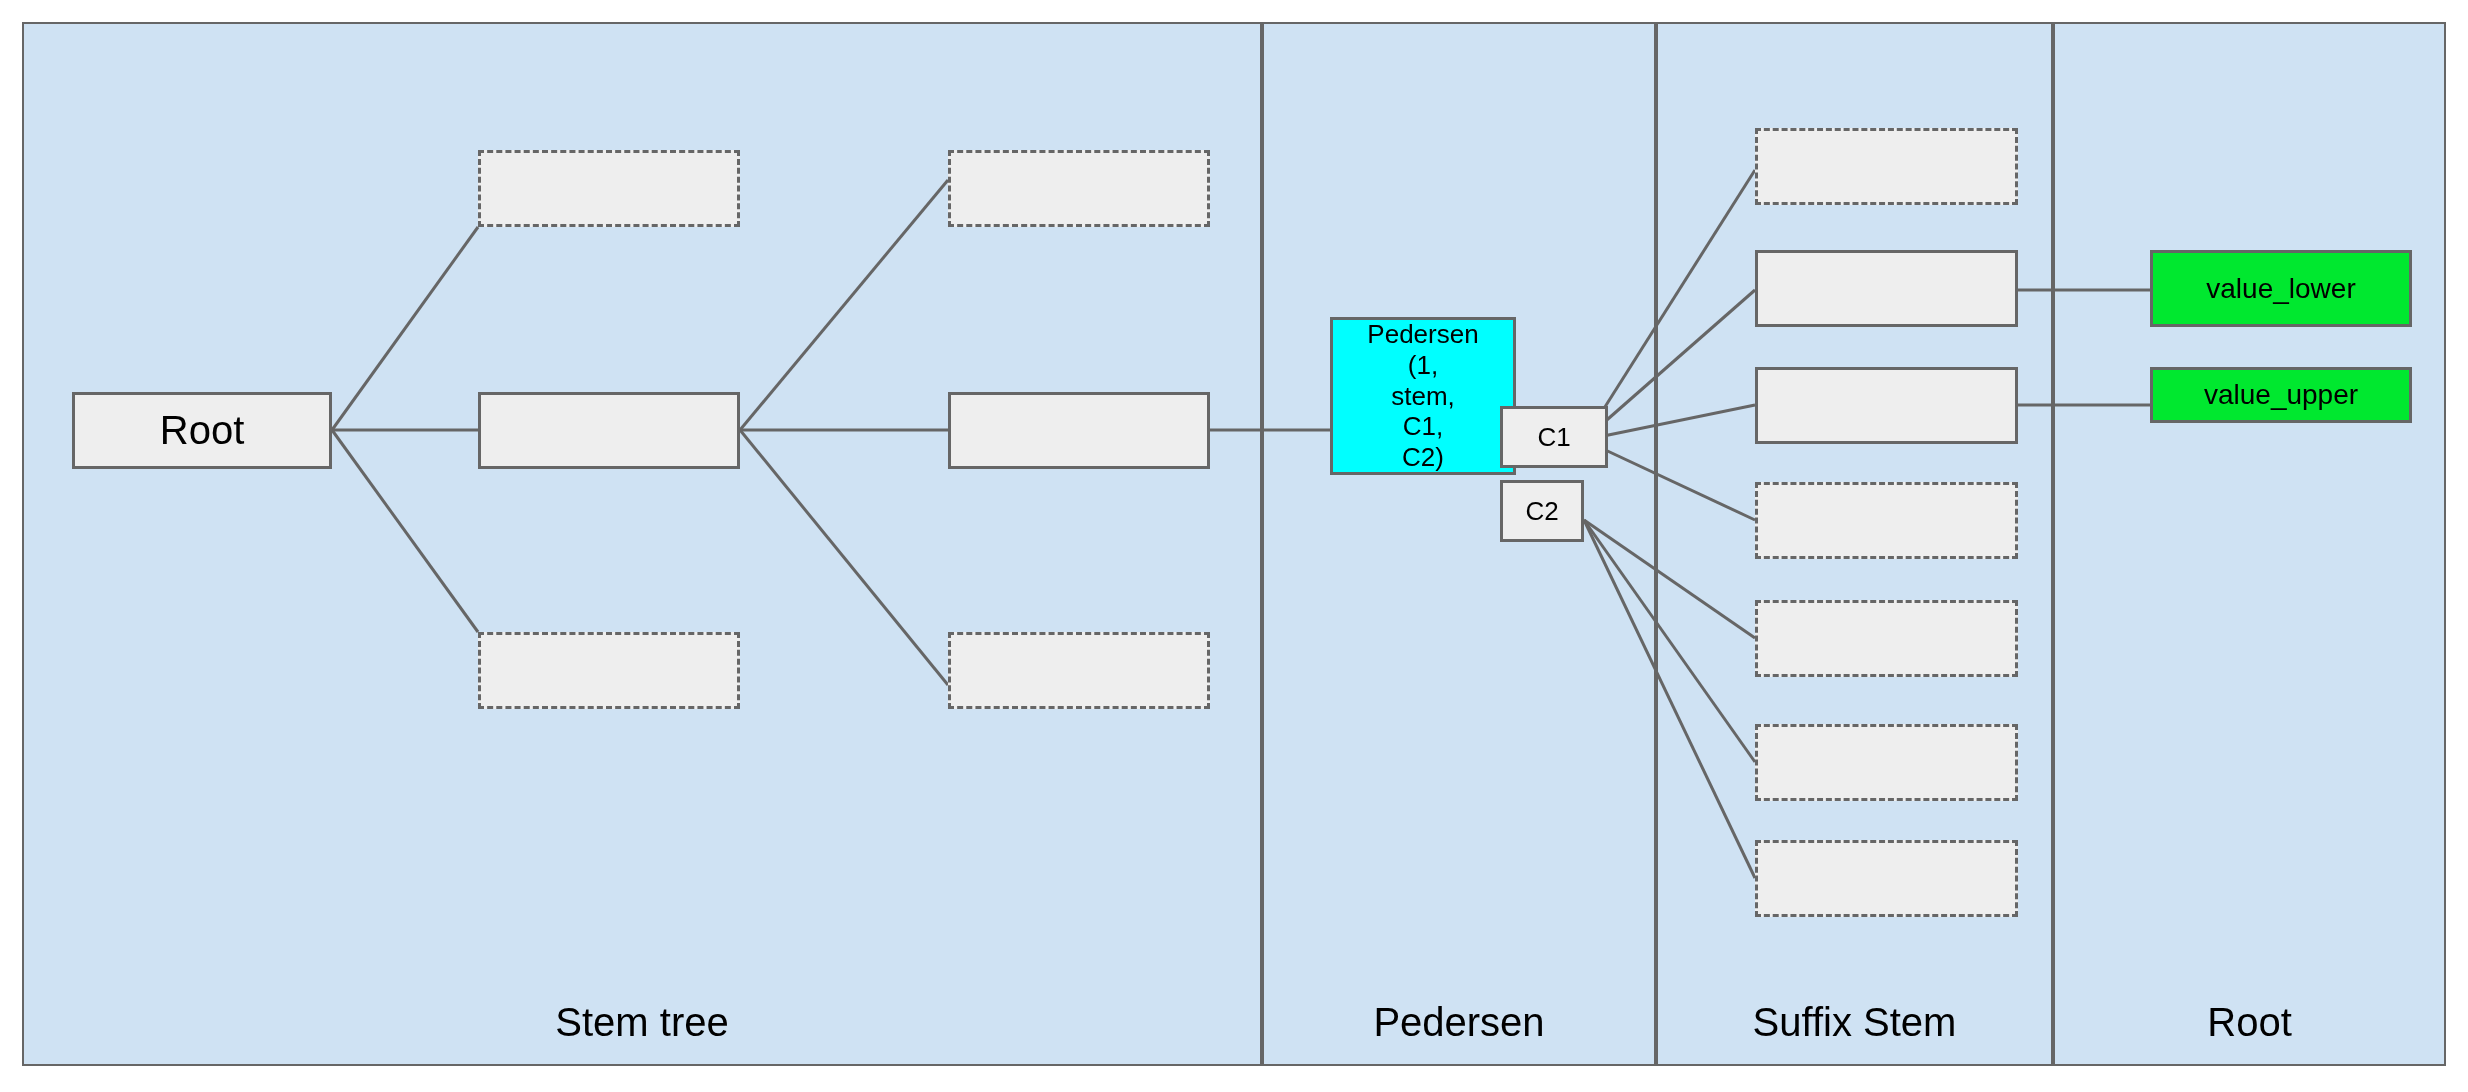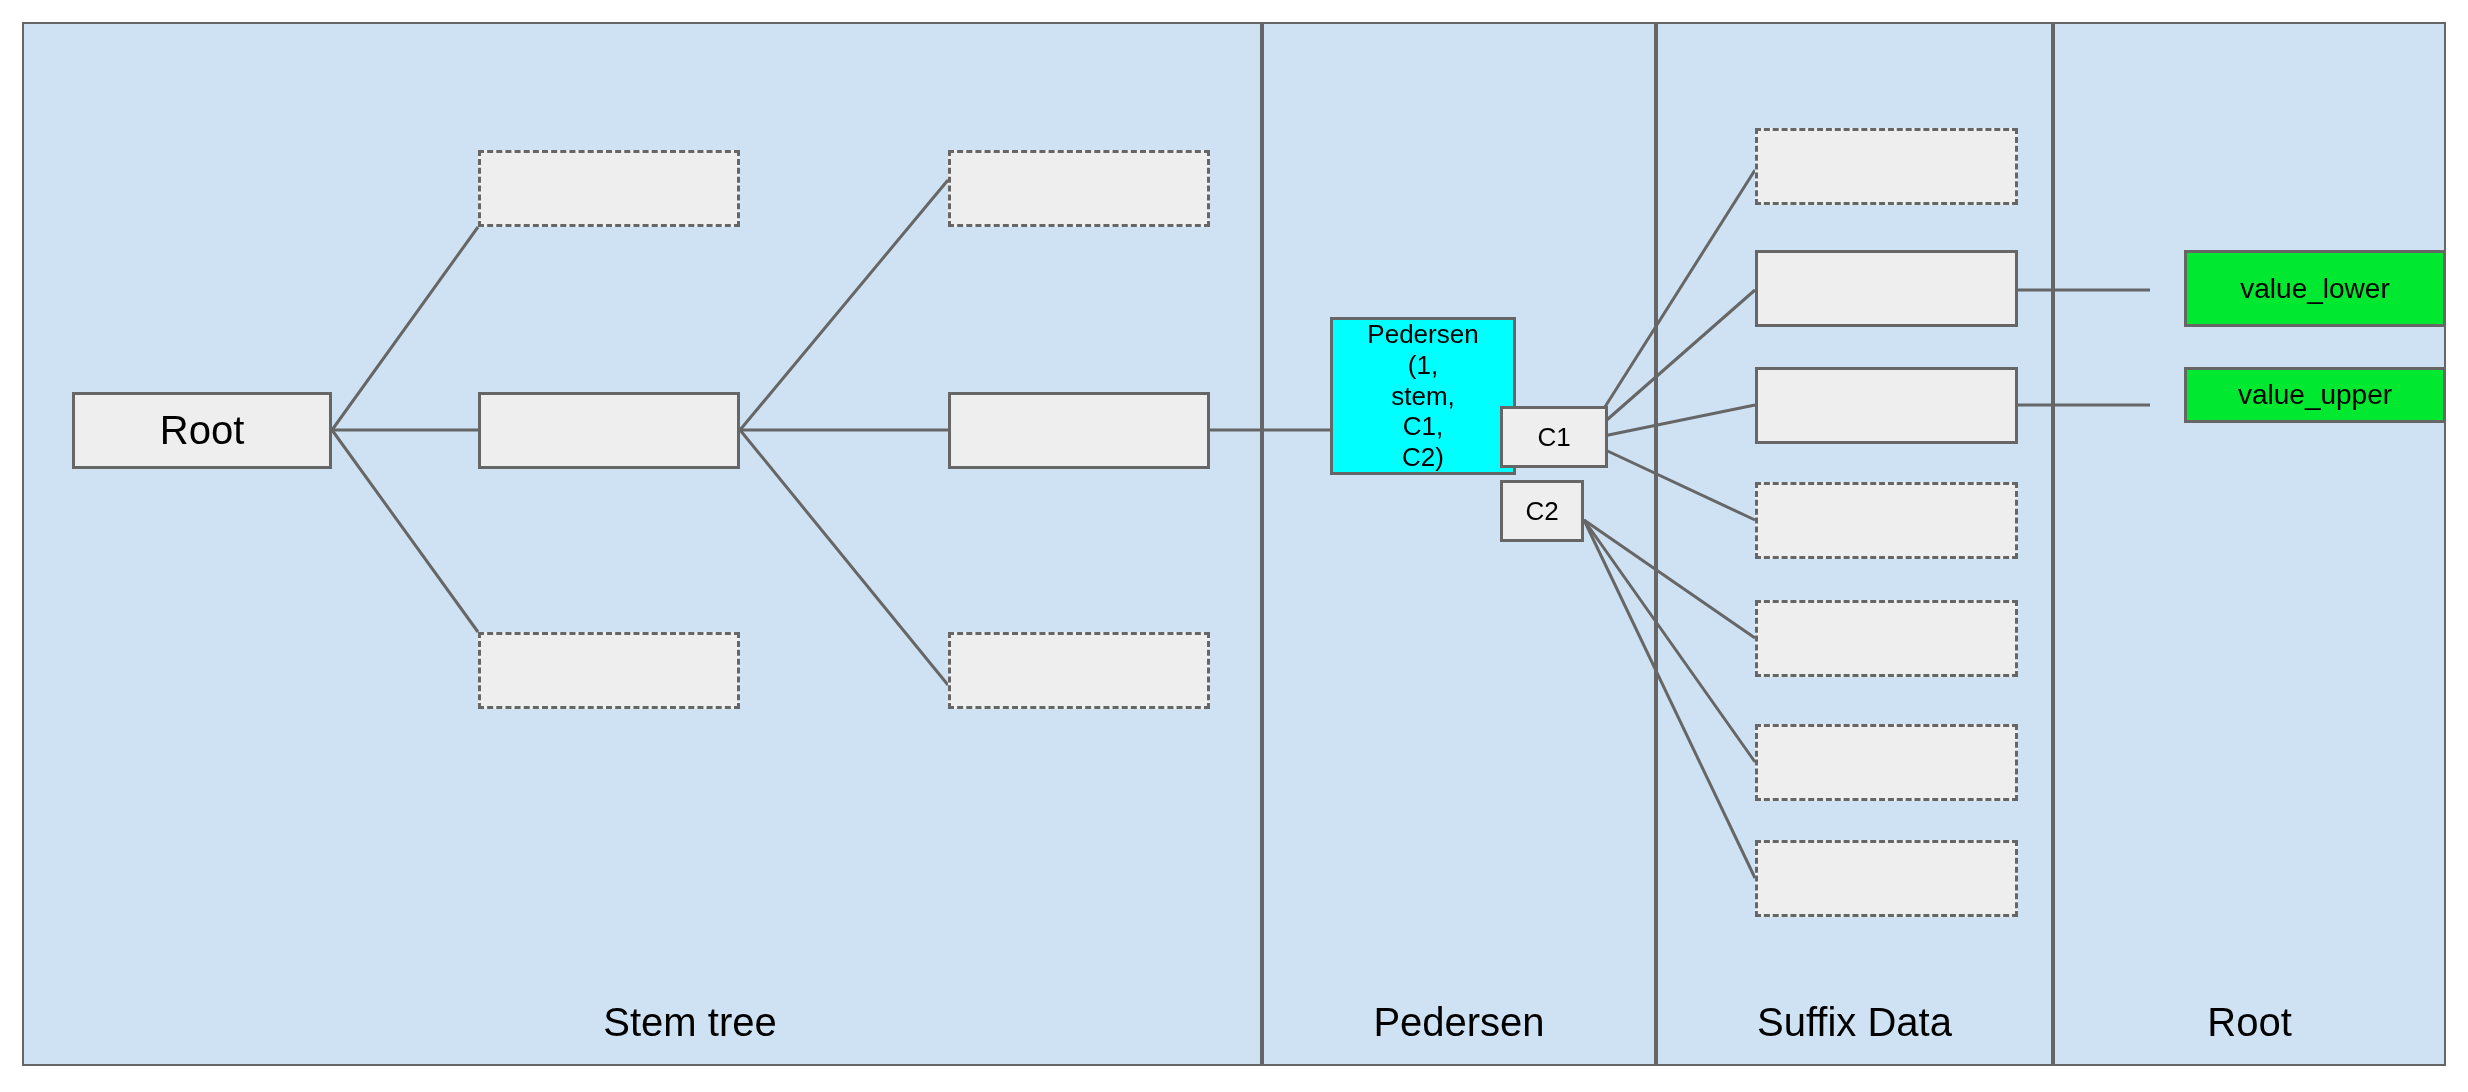--- a/index.html
+++ b/index.html
@@ -64,37 +64,36 @@
   .node.commit { font-size: 26px; }
   .node.pedersen {
     background: #00ffff;
     font-size: 26px;
     white-space: pre-line;
     z-index: 3;
   }
   .node.data {
     background: #00e82f;
     font-size: 28px;
-    margin-left: 34px;
   }
   .node.commit { z-index: 4; }
 </style>
 </head>
 <body>
 
 <div id="stage">
 
-  <div class="lane" id="lane0" style="left: 22px; width: 1240px; padding-left: 48px;">
+  <div class="lane" id="lane0" style="left: 22px; width: 1240px;">
     <div class="lane-label">Stem tree</div>
   </div>
   <div class="lane" id="lane1" style="left: 1262px; width: 394px;">
     <div class="lane-label">Pedersen</div>
   </div>
   <div class="lane" id="lane2" style="left: 1656px; width: 397px;">
-    <div class="lane-label">Suffix Data</div>
+    <div class="lane-label">Suffix Stem</div>
   </div>
   <div class="lane" id="lane3" style="left: 2053px; width: 393px;">
     <div class="lane-label">Root</div>
   </div>
 
   <svg id="edges" viewBox="0 0 2468 1092">
       <line x1="332" y1="430" x2="478" y2="227" stroke="#666666" stroke-width="3"></line>
       <line x1="332" y1="430" x2="478" y2="430" stroke="#666666" stroke-width="3"></line>
       <line x1="332" y1="430" x2="478" y2="632" stroke="#666666" stroke-width="3"></line>
       <line x1="740" y1="430" x2="948" y2="180" stroke="#666666" stroke-width="3"></line>

